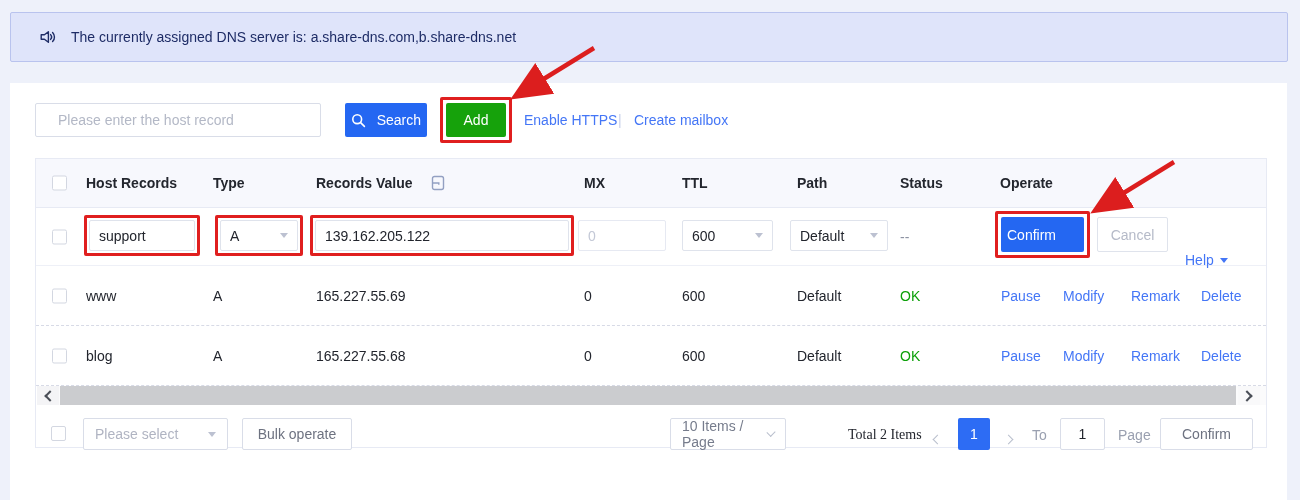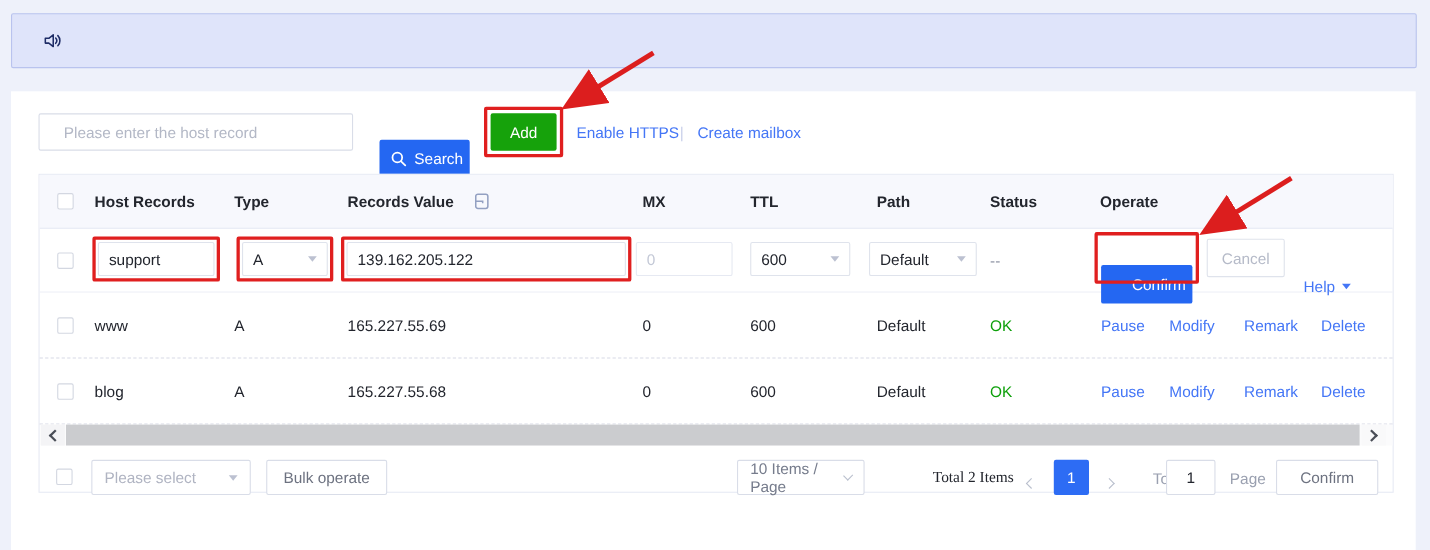--- a/index.html
+++ b/index.html
@@ -26,24 +26,23 @@
   
   .search-input {
     left:35px; top:103px; width:286px; height:34px;
     border:1px solid #d9dde8; border-radius:2px; background:#fff;
     padding:0 22px; font-size:14px; color:#22252d; outline:none;
     font-family:"Liberation Sans","DejaVu Sans",sans-serif;
   }
   .search-input::placeholder { color:#b3b8c6; }
   .btn-blue {
     background:#2467f2; color:#fff; border:none; border-radius:2px;
-    display:flex; align-items:center; justify-content:flex-end; gap:7px;
+    display:flex; align-items:center; justify-content:space-between; gap:7px;
     font-size:14px; cursor:pointer;
     font-family:"Liberation Sans","DejaVu Sans",sans-serif;
-    margin-top:24px;
   }
   .search-btn { left:345px; top:103px; width:82px; height:34px; }
   .add-btn { left:446px; top:103px; width:60px; height:34px; background:#16a20b; color:#fff; border:none; border-radius:2px; font-size:14px; cursor:pointer; display:flex; align-items:center; justify-content:center; font-family:"Liberation Sans","DejaVu Sans",sans-serif; }
   .toolbar-link { color:#4476f6; cursor:pointer; top:112px; }
   .toolbar-sep { color:#c9d0ea; top:112px; }
 
   
   .table {
     left:35px; top:158px; width:1232px; height:290px;
     border:1px solid #e7eaf4; background:#fff;
@@ -142,20 +141,21 @@
 <body>
 
 <div class="abs banner">
   <span style="display:flex;">
     <svg width="20" height="20" viewBox="0 0 20 20">
       <path d="M3.2 7.8v4.4h3.2l4 3.1V4.7l-4 3.1H3.2z" fill="none" stroke="#1e2c66" stroke-width="1.4" stroke-linejoin="round"></path>
       <path d="M12.6 7.6a3.6 3.6 0 0 1 0 4.8" fill="none" stroke="#1e2c66" stroke-width="1.4" stroke-linecap="round"></path>
       <path d="M14.6 5.4a6.6 6.6 0 0 1 0 9.2" fill="none" stroke="#1e2c66" stroke-width="1.4" stroke-linecap="round"></path>
     </svg>
   </span>
+  <span class="txt">The currently assigned DNS server is: a.share-dns.com,b.share-dns.net</span>
 </div>
 
 <div class="abs panel"></div>
 
 <input class="abs search-input" placeholder="Please enter the host record" style="">
 <button class="abs btn-blue search-btn">
   <span style="display:flex;">
     <svg width="15" height="15" viewBox="0 0 15 15">
       <circle cx="6.2" cy="6.2" r="4.4" fill="none" stroke="#ffffff" stroke-width="1.6"></circle>
       <line x1="9.6" y1="9.6" x2="13.4" y2="13.4" stroke="#ffffff" stroke-width="1.6" stroke-linecap="round"></line>
@@ -280,21 +280,21 @@
 <span class="abs" style="left:848px; top:427px;font-family:Liberation Serif, serif;">Total 2 Items</span>
 <span class="abs" style="left:934px; top:430px;">
   <span class="thin-chev left"></span>
 </span>
 <div class="page-cur" style="left:958px; top:418px;">
   <span>1</span>
 </div>
 <span class="abs" style="left:1005px; top:430px;">
   <span class="thin-chev right"></span>
 </span>
-<span class="abs gray" style="left:1032px; top:427px;margin-left:16px;">To</span>
+<span class="abs gray" style="left:1032px; top:427px;">To</span>
 <input class="goto-input abs" style="left: 1060px; top: 418px;" value="1">
 <span class="abs gray" style="left:1118px; top:427px;">Page</span>
 <button class="foot-btn" style="left:1160px; top:418px; width:93px;">
   <span>Confirm</span>
 </button>
 
 <div class="anno" style="left:440px; top:97px; width:72px; height:46px;"></div>
 <div class="anno" style="left:84px; top:215px; width:116px; height:41px;"></div>
 <div class="anno" style="left:215px; top:215px; width:88px; height:41px;"></div>
 <div class="anno" style="left:310px; top:215px; width:264px; height:41px;"></div>

